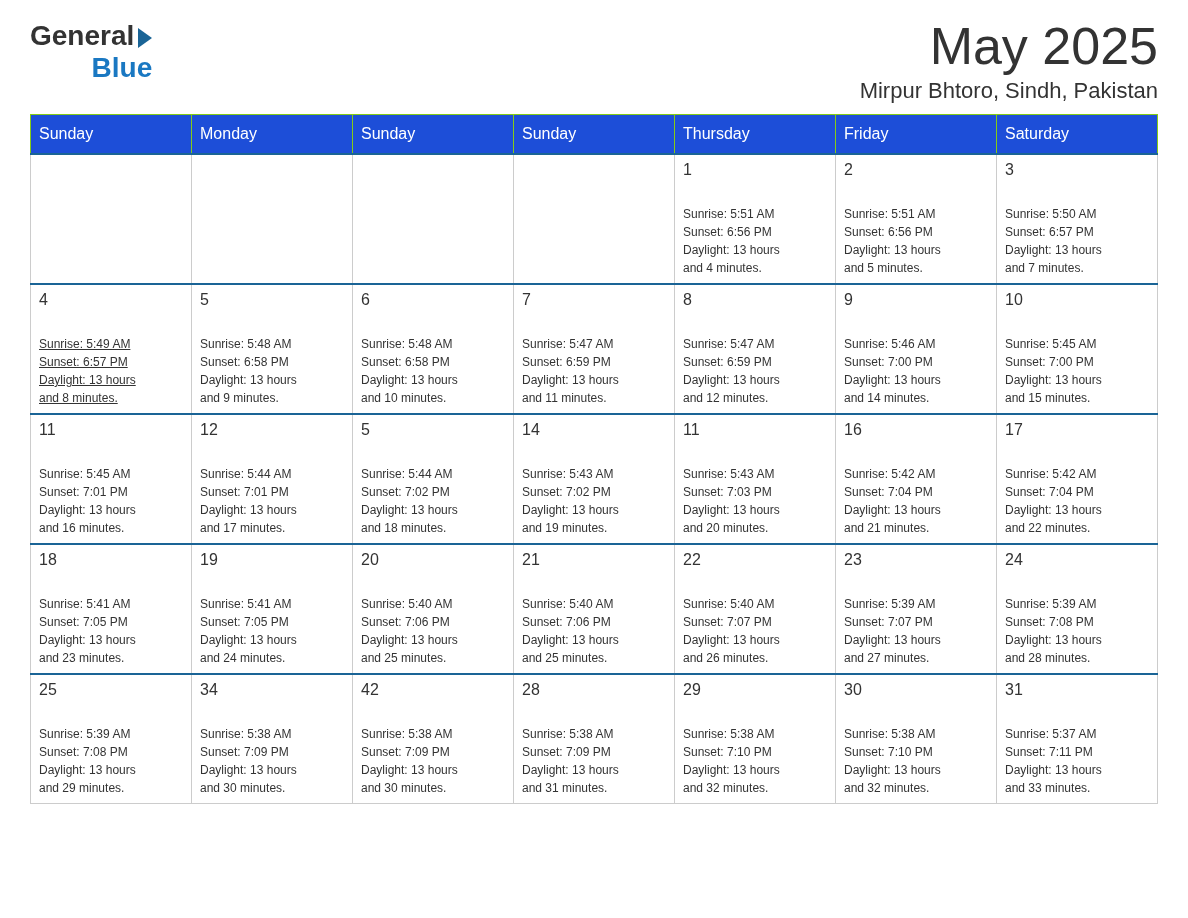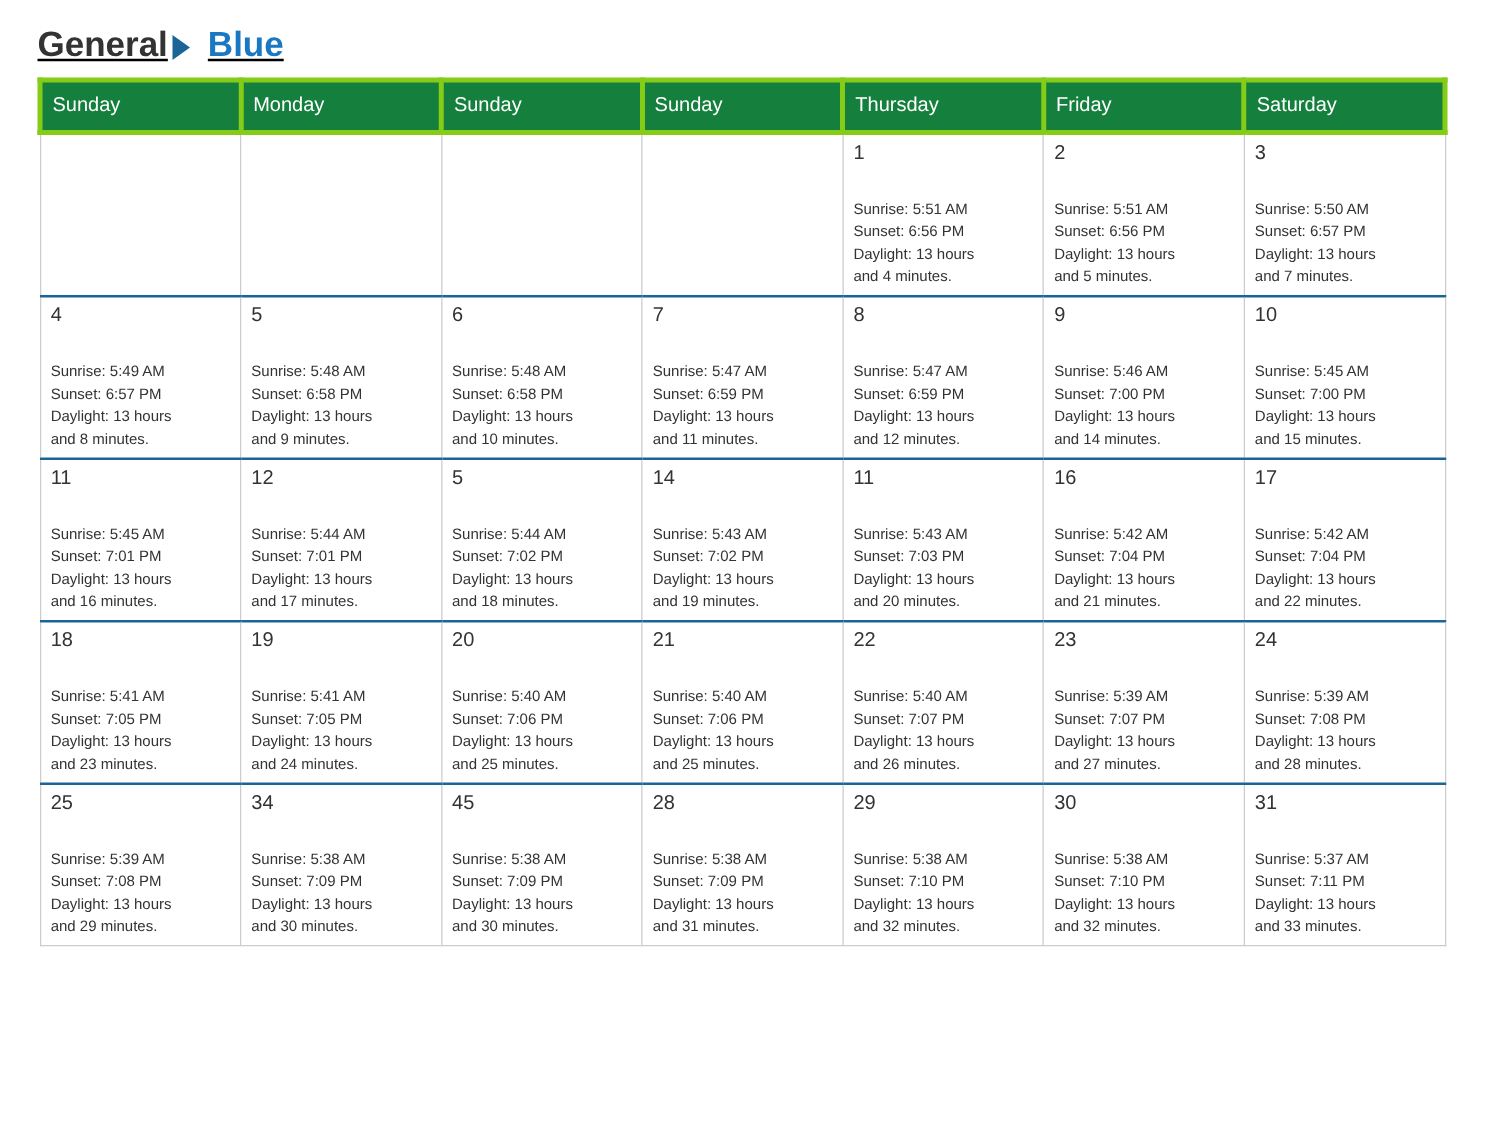--- a/index.html
+++ b/index.html
@@ -11,23 +11,22 @@
       padding: 20px 30px;
     }
     .header {
       display: flex;
       justify-content: space-between;
       align-items: flex-start;
       margin-bottom: 10px;
     }
     .logo {
       display: flex;
-      flex-direction: row;
+      flex-direction: column;
       align-items: flex-end;
-      text-decoration: underline;
     }
     .logo-top {
       display: flex;
       align-items: center;
     }
     .logo-general {
       font-size: 28px;
       font-weight: bold;
       color: #333;
     }
@@ -59,27 +58,27 @@
       font-size: 22px;
       color: #333;
       margin-top: 6px;
     }
     .calendar {
       width: 100%;
       border-collapse: collapse;
       margin-top: 10px;
     }
     .calendar th {
-      background-color: #15803d;
+      background-color: #1d4ed8;
       color: #fff;
       padding: 10px 8px;
       text-align: left;
       font-size: 16px;
       font-weight: normal;
-      border: 4px solid #84cc16;
+      border: 1px solid #84cc16;
     }
     .calendar td {
       border: 1px solid #ccc;
       border-top: 2px solid #1a6496;
       vertical-align: top;
       padding: 6px 8px;
       width: 14.28%;
       height: 120px;
     }
     .day-number {
@@ -102,20 +101,24 @@
 </head>
 <body>
 
 <div class="header">
   <div class="logo">
     <div class="logo-top">
       <span class="logo-general">General</span>
       <div class="logo-arrow"></div>
     </div>
     <span class="logo-blue">Blue</span>
+  </div>
+  <div class="title-block">
+    <div class="month-year">May 2025</div>
+    <div class="location">Mirpur Bhtoro, Sindh, Pakistan</div>
   </div>
 </div>
 
 <table class="calendar">
   <thead>
     <tr>
     <th>Sunday</th>
         <th>Monday</th>
         <th>Sunday</th>
         <th>Sunday</th>
@@ -148,21 +151,21 @@
           <span class="day-number">3</span>
           <div class="day-info" style="white-space: pre-line;">Sunrise: 5:50 AM
 Sunset: 6:57 PM
 Daylight: 13 hours
 and 7 minutes.</div>
         </td>
       </tr>
       <tr>
         <td>
           <span class="day-number">4</span>
-          <div class="day-info" style="white-space: pre-line;">Sunrise: 5:49 AM
+          <div class="day-info" style="white-space: pre-line; text-decoration: underline;">Sunrise: 5:49 AM
 Sunset: 6:57 PM
 Daylight: 13 hours
 and 8 minutes.</div>
         </td>
         <td>
           <span class="day-number">5</span>
           <div class="day-info" style="white-space: pre-line;">Sunrise: 5:48 AM
 Sunset: 6:58 PM
 Daylight: 13 hours
 and 9 minutes.</div>
@@ -314,21 +317,21 @@
 and 29 minutes.</div>
         </td>
         <td>
           <span class="day-number">34</span>
           <div class="day-info" style="white-space: pre-line;">Sunrise: 5:38 AM
 Sunset: 7:09 PM
 Daylight: 13 hours
 and 30 minutes.</div>
         </td>
         <td>
-          <span class="day-number">45</span>
+          <span class="day-number">42</span>
           <div class="day-info" style="white-space: pre-line;">Sunrise: 5:38 AM
 Sunset: 7:09 PM
 Daylight: 13 hours
 and 30 minutes.</div>
         </td>
         <td>
           <span class="day-number">28</span>
           <div class="day-info" style="white-space: pre-line;">Sunrise: 5:38 AM
 Sunset: 7:09 PM
 Daylight: 13 hours

